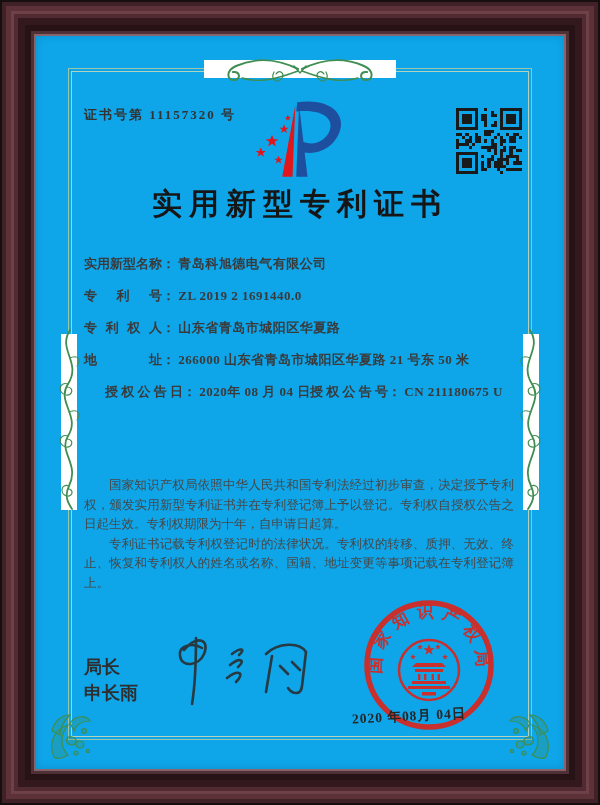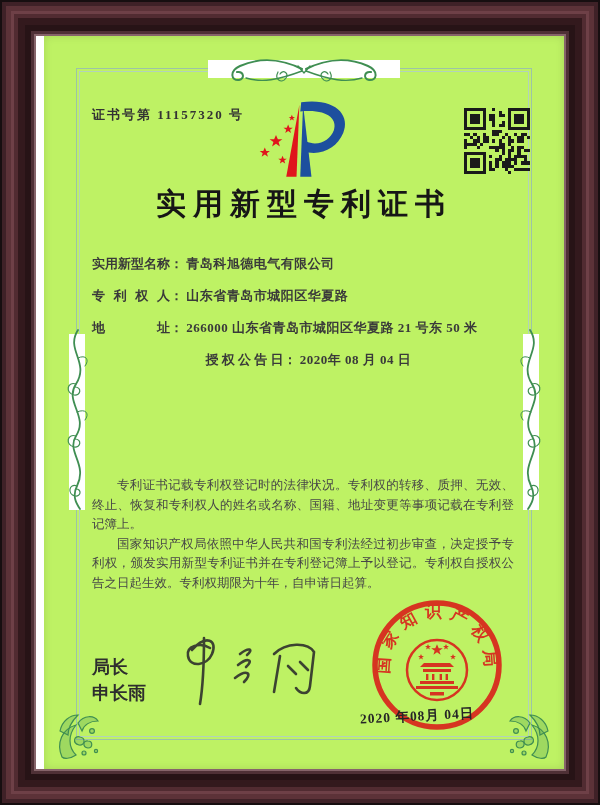--- a/index.html
+++ b/index.html
@@ -10,22 +10,22 @@
     box-shadow:
       inset 0 0 0 2px #170e10,
       inset 0 0 0 6px #3f2127,
       inset 0 0 0 11px #5c3238,
       inset 0 0 0 14px #6e4047,
       inset 0 0 0 18px #512b31,
       inset 0 0 0 25px #33191d,
       inset 0 0 0 31px #271316,
       inset 0 0 0 34px #4f3036,
       inset 0 0 0 36px #86646a;}
-  .page{position:absolute;inset:36px;background:#bef264;
-        box-shadow:inset 0 0 8px rgba(0,0,0,.12);margin-left:8px;}
+  .page{position:absolute;inset:36px;background:#0ea5e9;
+        box-shadow:inset 0 0 8px rgba(0,0,0,.12);}
   
   .gborder{position:absolute;left:32px;right:32px;top:32px;bottom:29px;
            border:1px solid #9cc4a6;outline:1px solid #b2d2bb;outline-offset:-4px;}
   .patch{position:absolute;background:#fff;z-index:2;}
   .patch-top{left:50%;transform:translateX(-50%);top:24px;width:192px;height:18px;}
   .patch-left{left:25px;top:298px;width:16px;height:176px;}
   .patch-right{right:25px;top:298px;width:16px;height:176px;}
   .orn{position:absolute;z-index:3;}
   
   .certno{position:absolute;left:48px;top:70px;font-size:13px;font-weight:600;
@@ -275,38 +275,46 @@
       </svg>
 
     <div class="title">实用新型专利证书</div>
 
     <div class="fields">
       <div class="frow">
         <span class="flabel">实用新型名称</span><span>：</span>
         <span class="fvalue">青岛科旭德电气有限公司</span>
       </div>
       <div class="frow">
+        <span class="flabel">专利号</span><span>：</span>
+        <span class="fvalue">ZL 2019 2 1691440.0</span>
+      </div>
+      <div class="frow">
         <span class="flabel">专利权人</span><span>：</span>
         <span class="fvalue">山东省青岛市城阳区华夏路</span>
       </div>
       <div class="frow">
         <span class="flabel">地址</span><span>：</span>
         <span class="fvalue">266000 山东省青岛市城阳区华夏路 21 号东 50 米</span>
       </div>
       <div class="frow frow-double">
         <div class="fcell-left">
           <span class="flabel">授权公告日</span><span>：</span>
           <span class="fvalue">2020年 08 月 04 日</span>
         </div>
+        <div>
+          <span class="flabel">授权公告号</span><span>：</span>
+          <span class="fvalue">CN 211180675 U</span>
+        </div>
       </div>
     </div>
 
     <div class="paras">
+      <p>国家知识产权局依照中华人民共和国专利法经过初步审查，决定授予专利权，颁发实用新型专利证书并在专利登记簿上予以登记。专利权自授权公告之日起生效。专利权期限为十年，自申请日起算。</p>
       <p>专利证书记载专利权登记时的法律状况。专利权的转移、质押、无效、终止、恢复和专利权人的姓名或名称、国籍、地址变更等事项记载在专利登记簿上。</p>
-      <p>国家知识产权局依照中华人民共和国专利法经过初步审查，决定授予专利权，颁发实用新型专利证书并在专利登记簿上予以登记。专利权自授权公告之日起生效。专利权期限为十年，自申请日起算。</p>
     </div>
 
     <div class="signer">
       <div>局长</div>
       <div>申长雨</div>
     </div>
 
     <svg class="signature" viewBox="0 0 180 92">
       <g fill="none" stroke="#2b2b2b" stroke-width="2.6" stroke-linecap="round" opacity=".88">
         <path d="M30,22 C44,6 56,12 50,26 C45,38 28,40 26,28 C24,18 38,14 48,20"></path>

